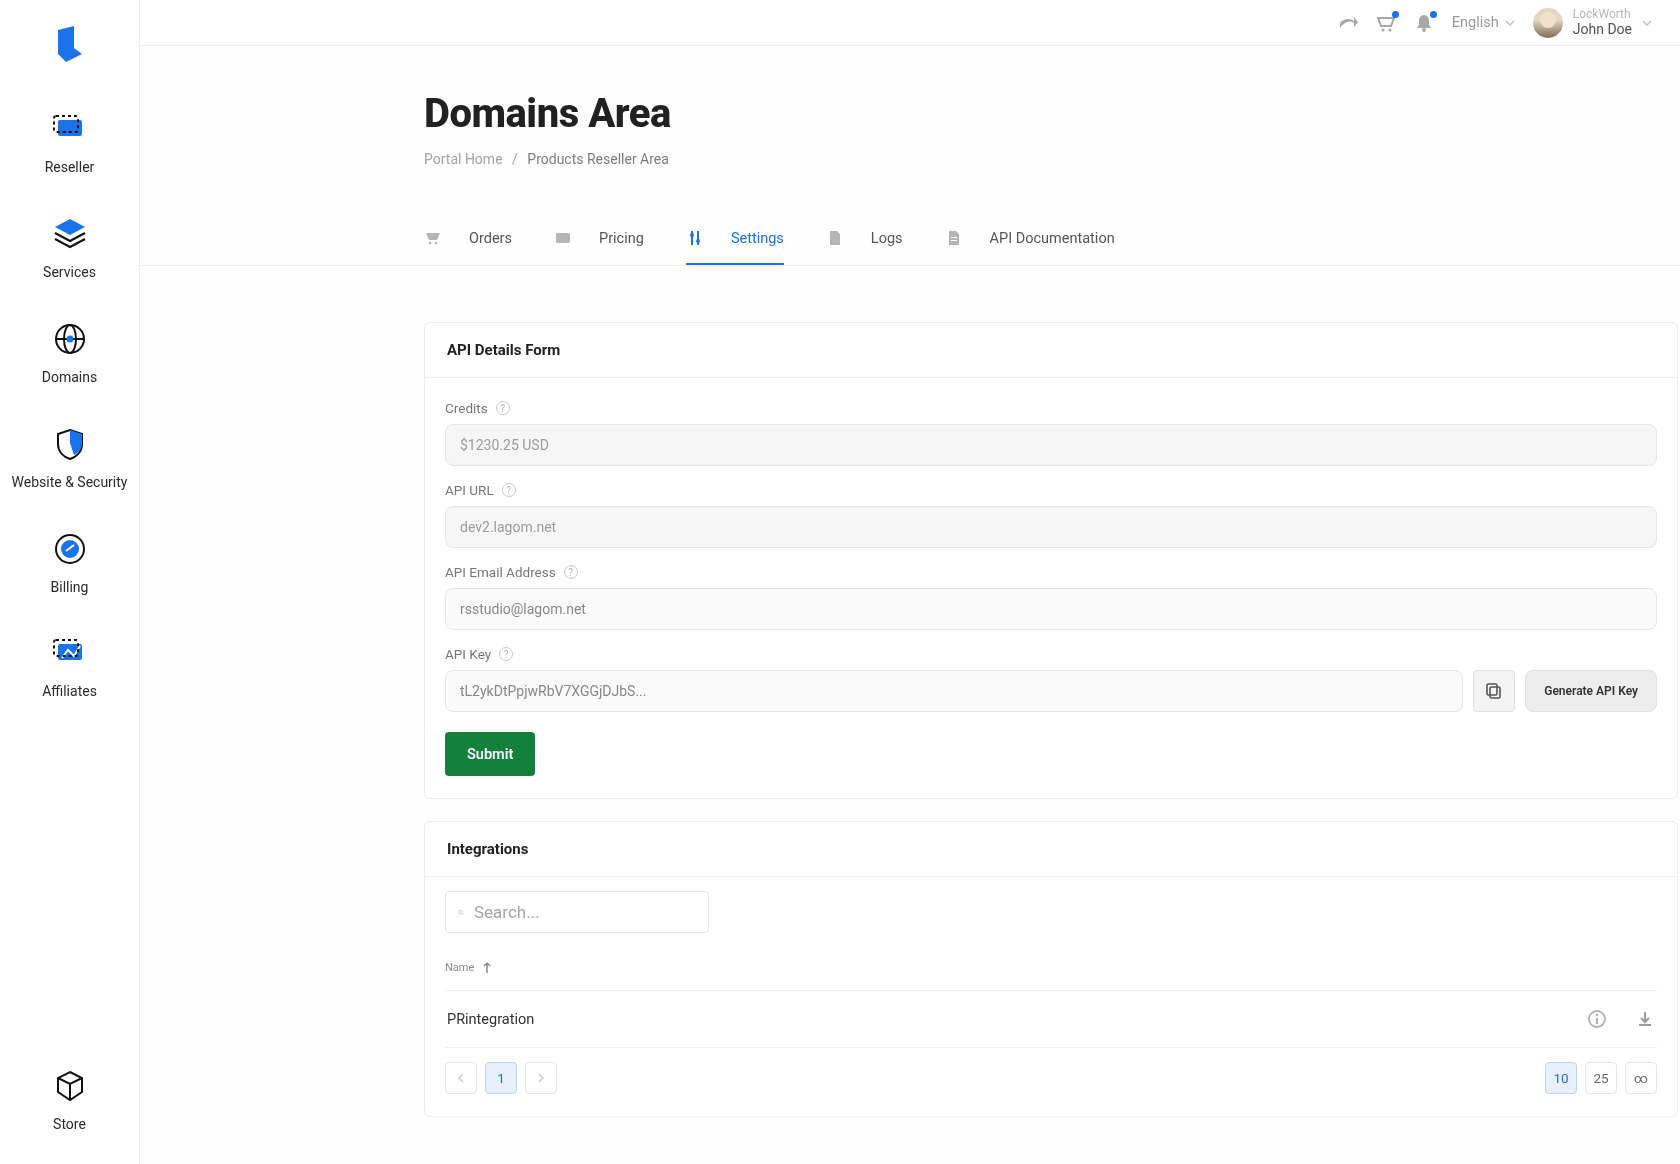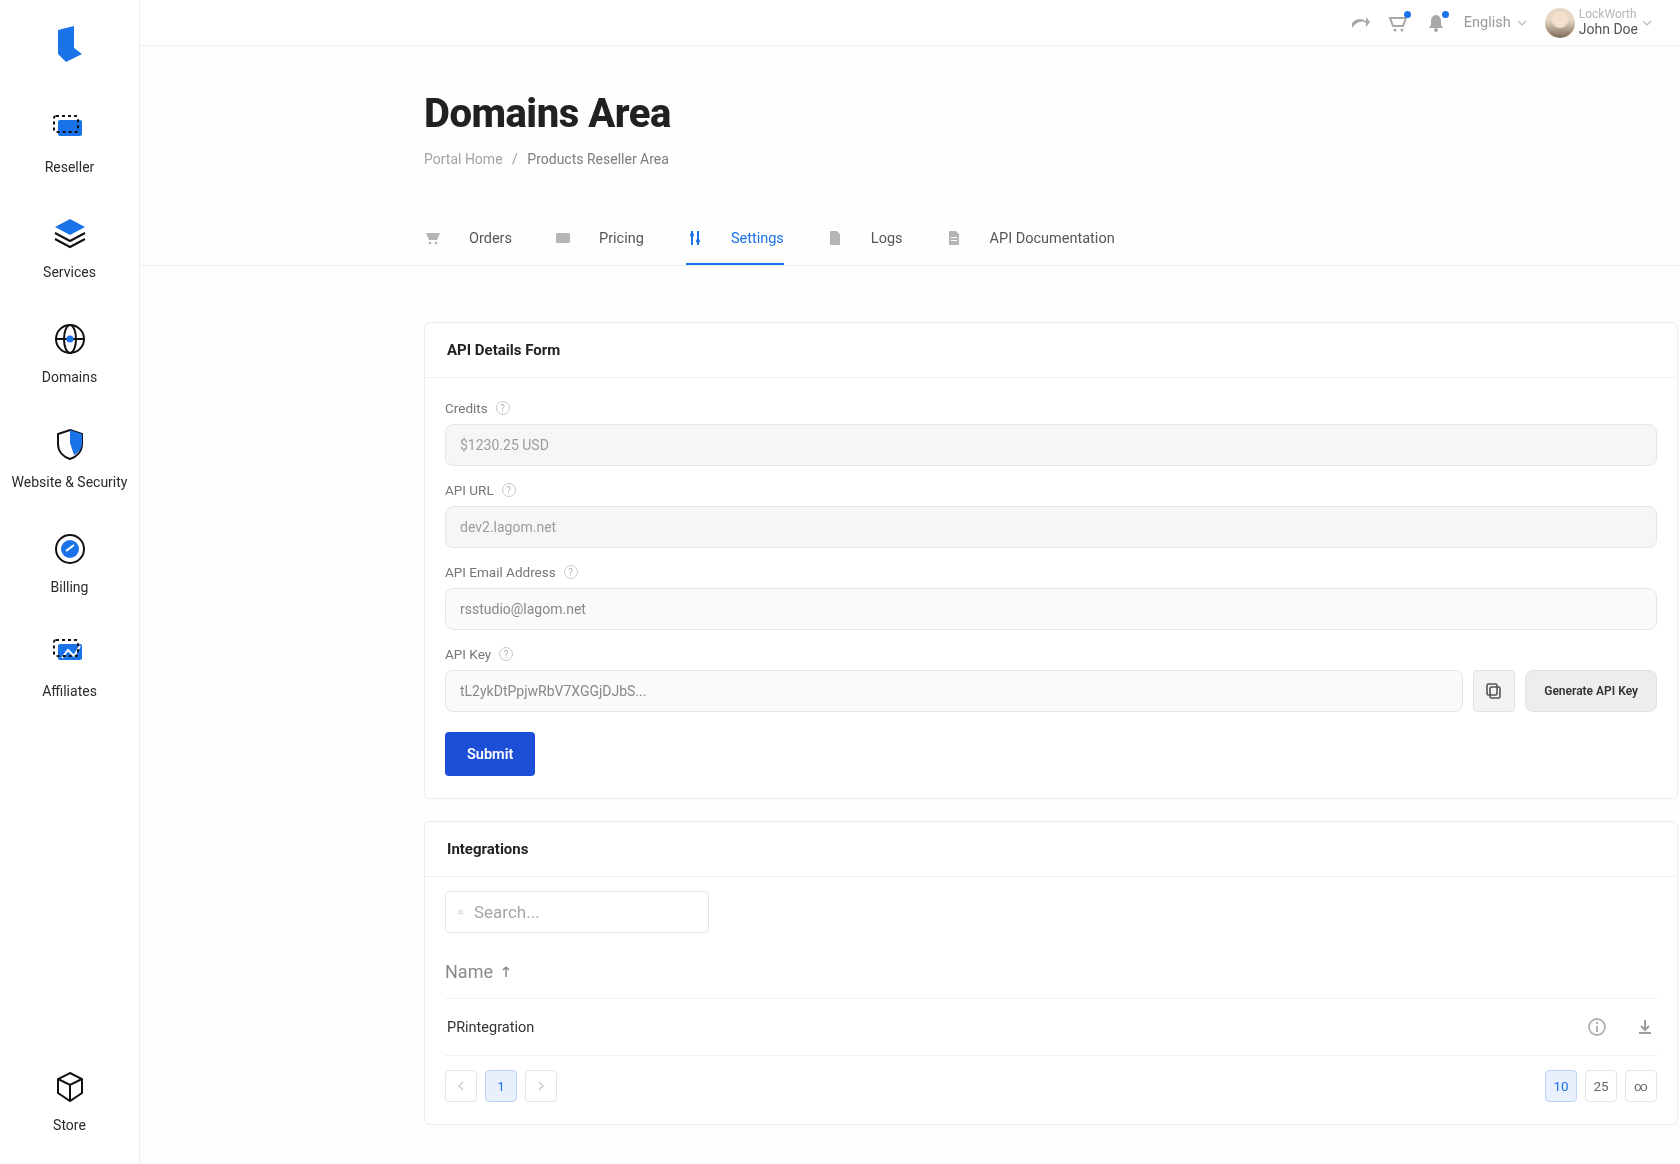--- a/index.html
+++ b/index.html
@@ -10,21 +10,21 @@
 .nav-item{display:flex;flex-direction:column;align-items:center;width:100%;padding:14px 0 22px;cursor:pointer}
 .nav-item .icon-box{width:42px;height:42px;display:flex;align-items:center;justify-content:center;margin-bottom:8px}
 .nav-item .lbl{font-size:14px;color:#2b2b2b;text-align:center;line-height:1.35}
 .sidebar-spacer{flex:1}
 .main{flex:1;display:flex;flex-direction:column}
 .topbar{height:46px;display:flex;align-items:center;justify-content:flex-end;padding:0 28px;border-bottom:1px solid #eee;gap:18px}
 .tb-ico{width:20px;height:20px;position:relative;color:#a8a8a8;cursor:pointer;display:flex;align-items:center;justify-content:center}
 .dot{position:absolute;top:-2px;right:-3px;width:7px;height:7px;border-radius:50%;background:#1a73e8}
 .lang{display:flex;align-items:center;gap:6px;color:#9a9a9a;font-size:14.5px;cursor:pointer}
 .chev{width:10px;height:10px;color:#c2c2c2}
-.user{display:flex;align-items:center;gap:4px;cursor:pointer}
+.user{display:flex;align-items:center;gap:10px;cursor:pointer}
 .avatar{width:30px;height:30px;border-radius:50%;background:linear-gradient(#e8d6c4 40%,#7c6a58);display:flex;align-items:flex-start;justify-content:center;overflow:hidden}
 .avatar::after{content:"";width:16px;height:16px;border-radius:50%;background:#f3e0cc;margin-top:4px}
 .user-text{display:flex;flex-direction:column;line-height:1.2}
 .user-org{font-size:12px;color:#b7b7b7}
 .user-name{font-size:14px;color:#555}
 .content{flex:1;background:#fefefe;padding:0}
 .page-head{padding:44px 0 0 284px}
 .page-title{font-size:40px;font-weight:800;color:#212121;letter-spacing:-0.5px}
 .breadcrumb{margin-top:14px;font-size:14px;color:#a3a3a3}
 .breadcrumb .sep{margin:0 6px}
@@ -42,25 +42,25 @@
 .field{margin:8px 0 16px}
 .field-label{display:flex;align-items:center;gap:8px;font-size:13.5px;color:#777;margin-bottom:8px}
 .help{width:14px;height:14px;border:1px solid #c9c9c9;border-radius:50%;display:inline-flex;align-items:center;justify-content:center;font-size:10px;color:#b5b5b5}
 .input{width:100%;height:42px;border:1px solid #e6e6e6;border-radius:8px;padding:0 14px;font-size:14px;color:#888;background:#fafafa}
 .input.readonly{background:#f6f6f6;color:#9c9c9c}
 .input::placeholder{color:#a6a6a6}
 .key-row{display:flex;gap:10px;align-items:stretch}
 .key-row .input{flex:1}
 .btn-square{width:42px;border:1px solid #e1e1e1;border-radius:4px;background:#f3f3f3;display:flex;align-items:center;justify-content:center;cursor:pointer;color:#555}
 .btn-gray{padding:0 18px;border:1px solid #e1e1e1;border-radius:8px;background:#ededed;font-size:12px;font-weight:600;color:#333;cursor:pointer}
-.btn-primary{margin-top:4px;height:44px;padding:0 22px;background:#1d4ed8;color:#fff;border:none;border-radius:4px;font-size:14.5px;font-weight:600;cursor:pointer}
+.btn-primary{margin-top:4px;height:44px;padding:0 22px;background:#15803d;color:#fff;border:none;border-radius:4px;font-size:14.5px;font-weight:600;cursor:pointer}
 .search{width:264px;height:42px;border:1px solid #e6e6e6;border-radius:4px;display:flex;align-items:center;padding:0 12px;gap:10px;color:#b0b0b0}
 .search input{border:none;outline:none;font-size:17px;flex:1;color:#a21caf;background:transparent}
 .search input::placeholder{color:#a6a6a6}
-.tbl-head{margin-top:28px;font-size:18px;color:#8a8a8a;display:flex;align-items:center;gap:8px}
+.tbl-head{margin-top:28px;font-size:11px;color:#8a8a8a;display:flex;align-items:center;gap:8px}
 .tbl-row{display:flex;align-items:center;justify-content:space-between;border-top:1px solid #f1f1f1;margin-top:16px;padding:18px 2px 6px}
 .row-name{font-size:14.5px;color:#333}
 .row-actions{display:flex;gap:28px;color:#b1b1b1}
 .row-actions .ico{width:20px;height:20px;cursor:pointer}
 .pager{display:flex;align-items:center;justify-content:space-between;border-top:1px solid #f1f1f1;margin-top:12px;padding-top:14px}
 .pg-group{display:flex;gap:8px}
 .pg-btn{min-width:32px;height:32px;border:1px solid #e5e5e5;border-radius:4px;background:#fff;display:flex;align-items:center;justify-content:center;font-size:13.5px;color:#666;cursor:pointer}
 .pg-btn.active{background:#e8f0fe;border-color:#bcd4f7;color:#1a73e8}
 .pg-btn.disabled{color:#cfcfcf;cursor:default}
 svg{display:block}

